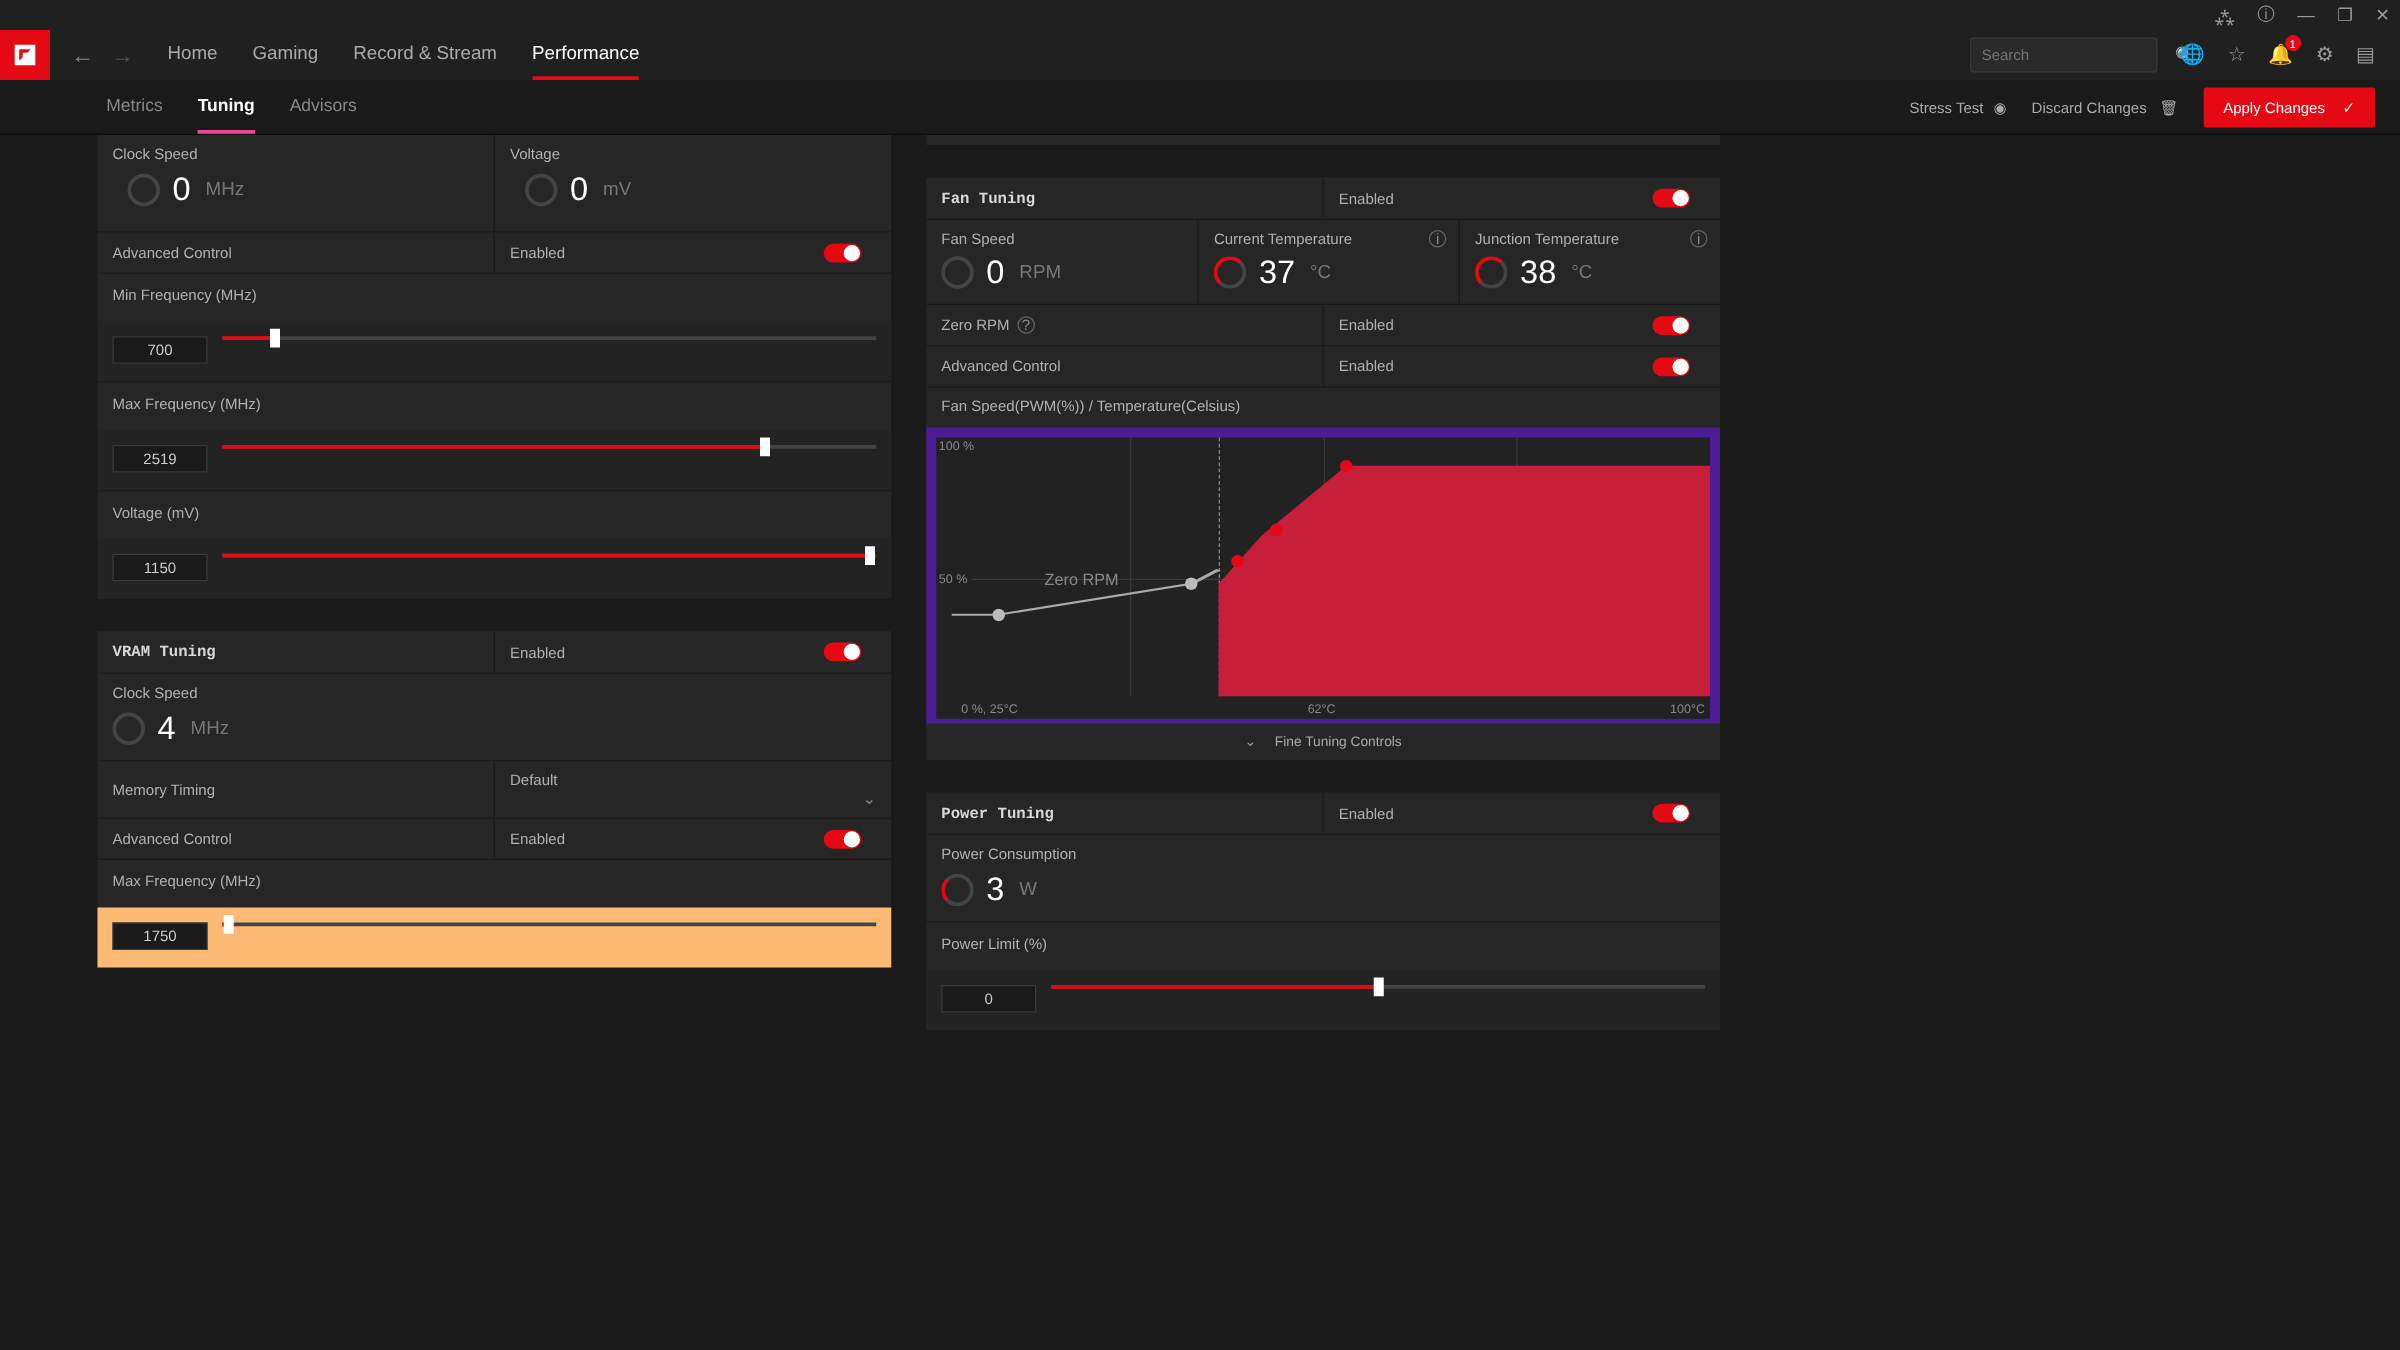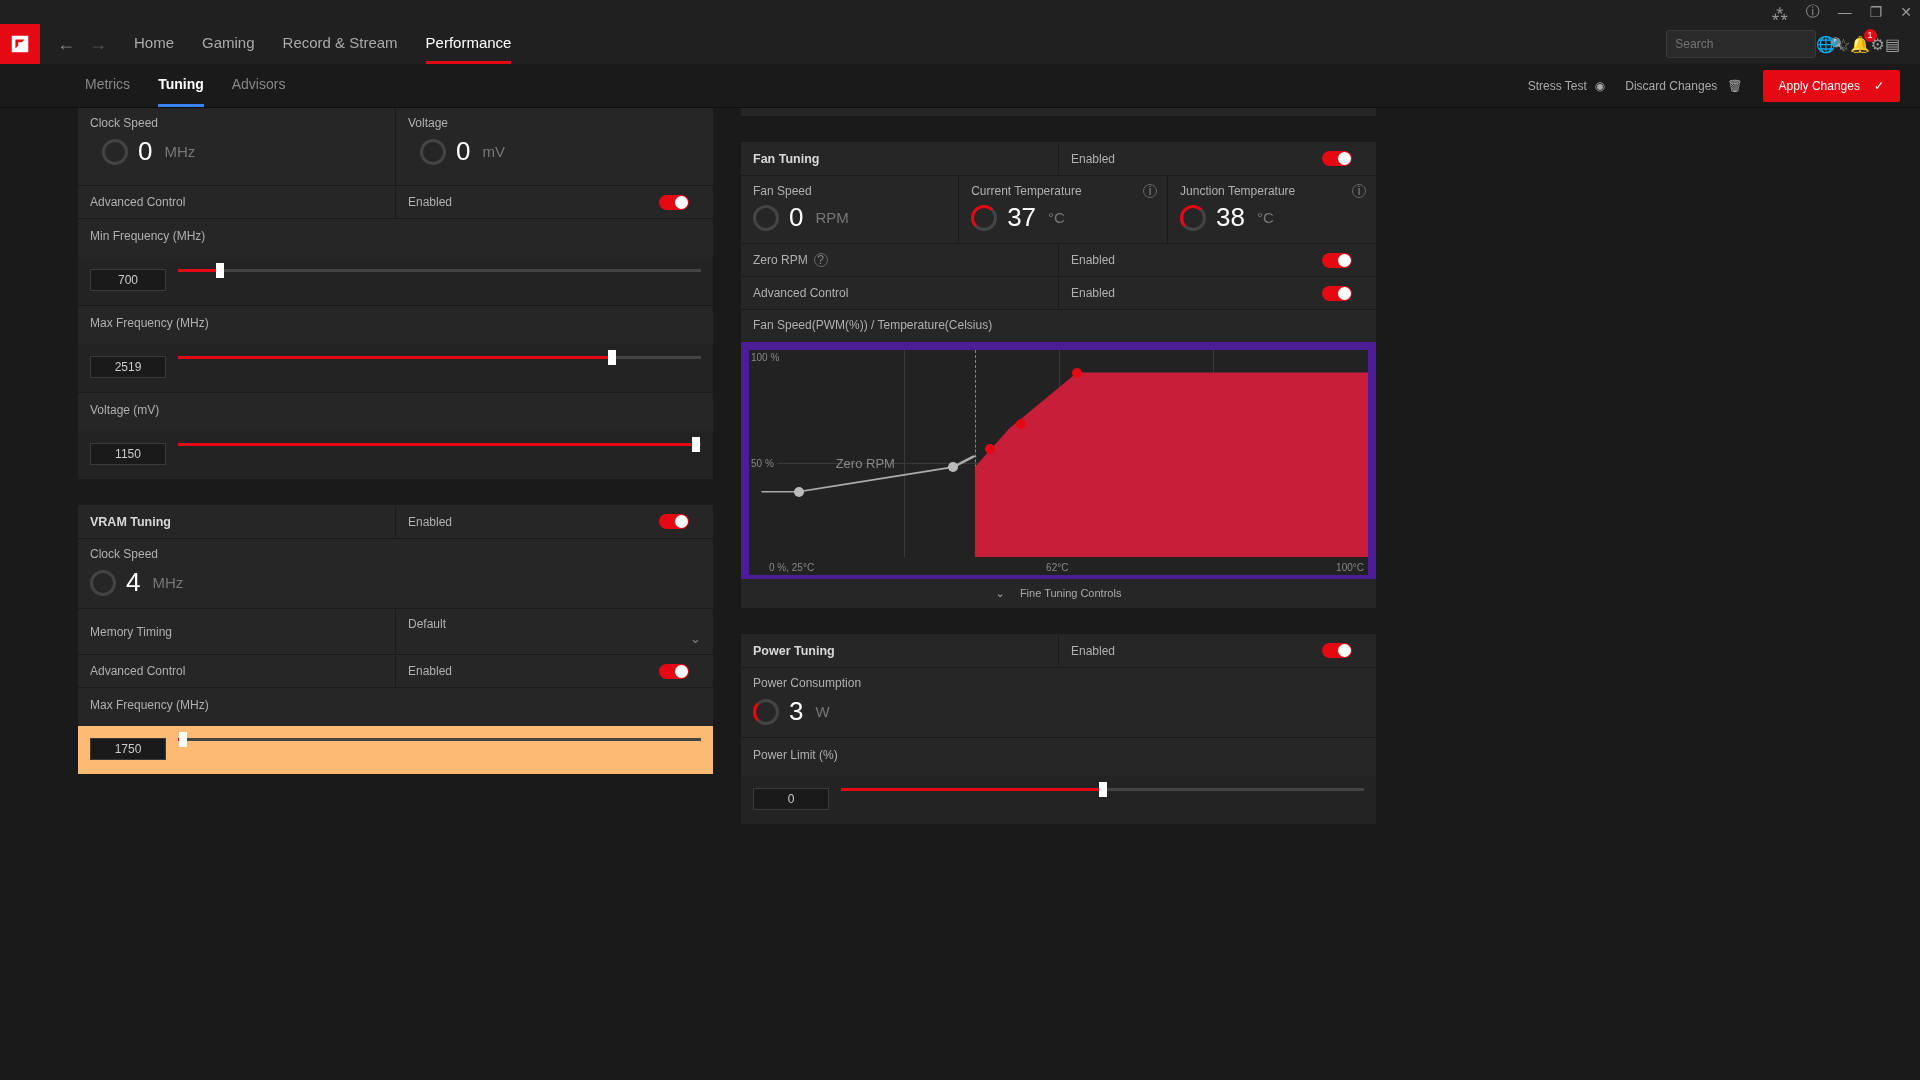--- a/index.html
+++ b/index.html
@@ -10,50 +10,50 @@
 .titlebar span { color: #999; font-size: 14px; cursor: pointer; }
 
 
 .topnav { height: 40px; background: #202020; display: flex; align-items: center; padding: 0 0 0 0; }
 .logo { width: 40px; height: 40px; background: #e50914; display: flex; align-items: center; justify-content: center; margin-right: 10px; }
 .logo svg { width: 22px; height: 22px; }
 .nav-arrow { width: 32px; color: #888; font-size: 18px; text-align: center; cursor: pointer; }
 .nav-items { display: flex; gap: 28px; margin-left: 20px; }
 .nav-item { color: #aaa; font-size: 15px; cursor: pointer; padding: 10px 0; }
 .nav-item.active { color: #fff; border-bottom: 3px solid #e50914; }
-.nav-right { margin-left: auto; display: flex; align-items: center; padding-right: 20px; }
+.nav-right { margin-left: auto; display: flex; align-items: center; gap: 18px; padding-right: 20px; }
 .search-box { background: #2a2a2a; border: 1px solid #3a3a3a; border-radius: 3px; display: flex; align-items: center; padding: 0 8px; height: 28px; width: 150px; }
 .search-box input { background: none; border: none; outline: none; color: #ccc; font-size: 12px; flex: 1; }
 .icon { color: #999; cursor: pointer; font-size: 16px; position: relative; }
 .badge { position: absolute; top: -6px; right: -6px; background: #e50914; color: #fff; font-size: 9px; border-radius: 50%; width: 13px; height: 13px; display: flex; align-items: center; justify-content: center; }
 
 
 .subnav { height: 44px; background: #1a1a1a; border-bottom: 1px solid #0d0d0d; display: flex; align-items: center; padding: 0 20px 0 85px; }
 .subnav-items { display: flex; gap: 28px; }
 .subnav-item { color: #888; font-size: 14px; cursor: pointer; padding: 12px 0; }
-.subnav-item.active { color: #fff; font-weight: 600; border-bottom: 3px solid #3b82f6; }
+.subnav-item.active { color: #fff; font-weight: 600; border-bottom: 3px solid #ec4899; }
 .subnav-right { margin-left: auto; display: flex; align-items: center; gap: 20px; }
 .stress { color: #aaa; font-size: 12px; cursor: pointer; display: flex; align-items: center; gap: 8px; }
 .discard { color: #aaa; font-size: 12px; cursor: pointer; display: flex; align-items: center; gap: 10px; }
 .apply-btn { background: #e50914; color: #fff; border: none; padding: 9px 16px; font-size: 12px; border-radius: 2px; cursor: pointer; display: flex; align-items: center; gap: 14px; }
 
 
 .main { display: flex; padding: 0 0 0 78px; gap: 28px; height: calc(1080px - 108px); }
 .col { flex: 1; display: flex; flex-direction: column; gap: 3px; }
 .col-left { max-width: 635px; }
 .col-right { max-width: 635px; margin-right: 78px; }
 
 .card { background: #262626; }
 .row { display: flex; align-items: center; min-height: 33px; border-top: 1px solid #1a1a1a; }
 .row:first-child { border-top: none; }
 .row-split { display: flex; }
 .cell { flex: 1; padding: 8px 12px; border-left: 1px solid #1a1a1a; }
 .cell:first-child { border-left: none; }
 .label { color: #b0b0b0; font-size: 12px; }
-.header-label { color: #d8d8d8; font-size: 12.5px; font-weight: 600; }
+.header-label { color: #d8d8d8; font-size: 12.5px; font-weight: 600; font-family: Liberation Mono, monospace; }
 
 .gauge-row { display: flex; padding: 6px 12px 10px 12px; align-items: center; gap: 10px; }
 .gauge { width: 26px; height: 26px; border-radius: 50%; border: 3px solid #444; border-top-color: #e50914; border-left-color: #e50914; position: relative; }
 .gauge.zero { border: 3px solid #444; }
 .metric-val { color: #fff; font-size: 26px; font-weight: 300; }
 .metric-unit { color: #777; font-size: 15px; margin-left: 2px; }
 
 .toggle { width: 30px; height: 15px; background: #e50914; border-radius: 8px; position: relative; cursor: pointer; margin-left: auto; margin-right: 12px; }
 .toggle::after { content: ""; position: absolute; right: 1px; top: 1px; width: 13px; height: 13px; background: #fff; border-radius: 50%; }
 

